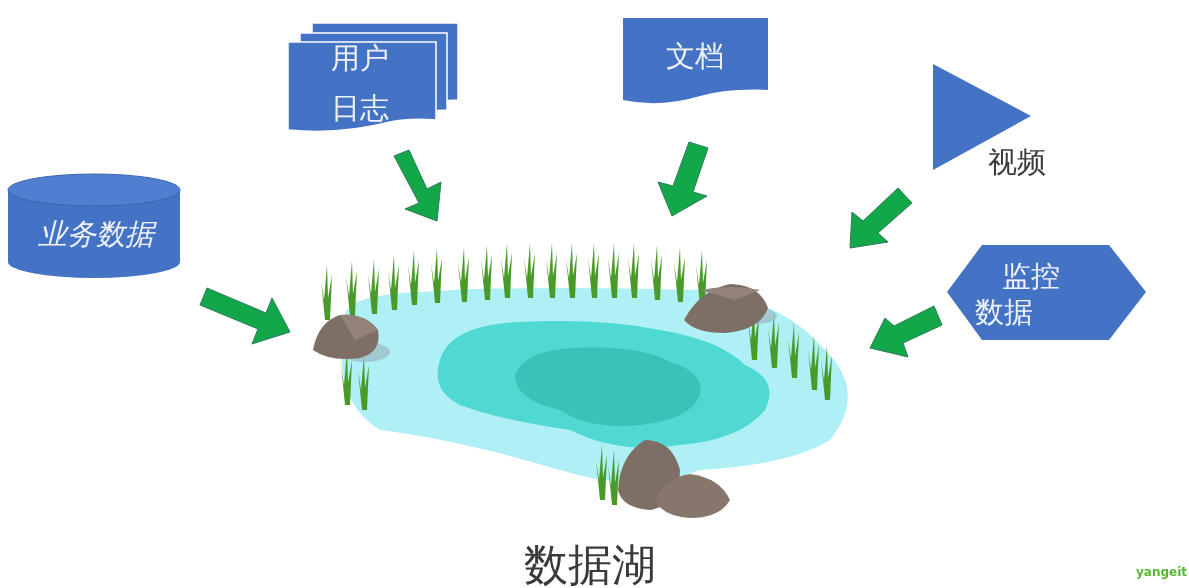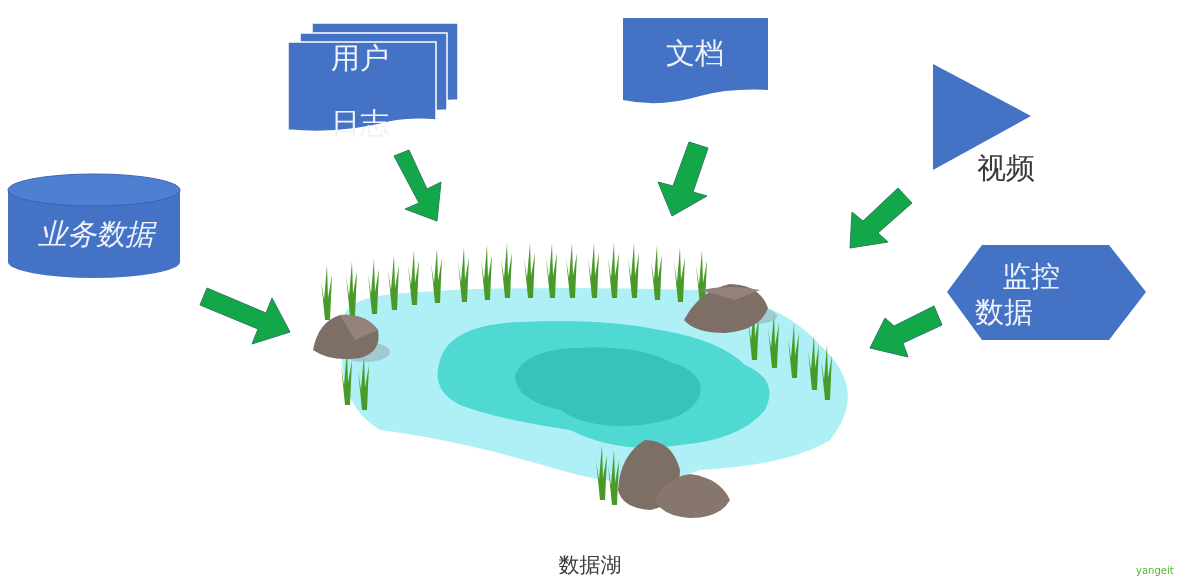--- a/index.html
+++ b/index.html
@@ -1,21 +1,21 @@
 <!DOCTYPE html>
 <html><head>
 <meta charset="utf-8">
 <style>
   html, body { margin:0; padding:0; background:#ffffff; }
   body { width:1189px; height:588px; position:relative; overflow:hidden;
          font-family:"DejaVu Sans", "Liberation Sans", sans-serif; }
   svg.canvas { position:absolute; left:0; top:0; }
   .lbl { position:absolute; color:#eef2fb; font-size:29px; line-height:36px; text-align:center; }
   .dark { color:#3a3a3a; }
-  .wm { position:absolute; left:1136px; top:565px; color:#55b82e; font-size:10px; font-weight:normal; }
+  .wm { position:absolute; left:1136px; top:565px; color:#55b82e; font-size:12px; font-weight:bold; }
 </style>
 </head>
 <body>
 
 <svg class="canvas" width="1189" height="588" viewBox="0 0 1189 588">
   <defs>
     <g id="reed">
       <path d="M0,0 L-4,-40 L-1,-20 L2,-55 L3,-22 L7,-45 L5,0 Z" fill="#4a9a2a"></path>
     </g>
   </defs>
@@ -100,24 +100,24 @@
     <path d="M684,320 Q700,290 730,284 Q760,285 768,308 Q760,330 725,333 Q695,333 684,320 Z" fill="#7d6e66"></path>
     <path d="M700,290 Q730,284 760,290 L735,300 Z" fill="#93837a"></path>
     <path d="M618,490 Q620,455 645,440 Q672,440 680,470 Q680,505 650,510 Q622,508 618,490 Z" fill="#7d6e66"></path>
     <path d="M655,500 Q665,478 690,474 Q720,478 730,500 Q720,518 690,518 Q662,516 655,500 Z" fill="#86766c"></path>
   </g>
 </svg>
 
 <div class="lbl" style="left:26px;top:216px;width:140px;font-style:italic;">业务数据</div>
 
 <div class="lbl" style="left:320px;top:40px;width:80px;">用户</div>
-<div class="lbl" style="left:320px;top:108px;width:80px;font-family:Liberation Mono, monospace;">日志</div>
+<div class="lbl" style="left:320px;top:90px;width:80px;">日志</div>
 
-<div class="lbl" style="left:655px;top:38px;width:80px;font-family:Liberation Mono, monospace;">文档</div>
+<div class="lbl" style="left:655px;top:38px;width:80px;">文档</div>
 
-<div class="lbl dark" style="left:966px;top:150px;width:80px;">视频</div>
+<div class="lbl dark" style="left:966px;top:144px;width:80px;text-align:right;">视频</div>
 
 <div class="lbl" style="left:991px;top:258px;width:80px;">监控</div>
 <div class="lbl" style="left:964px;top:294px;width:80px;">数据</div>
 
-<div class="lbl dark" style="left:520px;top:547px;width:140px;font-size:21px;">数据湖</div>
+<div class="lbl dark" style="left:520px;top:547px;width:140px;font-size:44px;">数据湖</div>
 
 <div class="wm">yangeit</div>
 
 </body></html>

